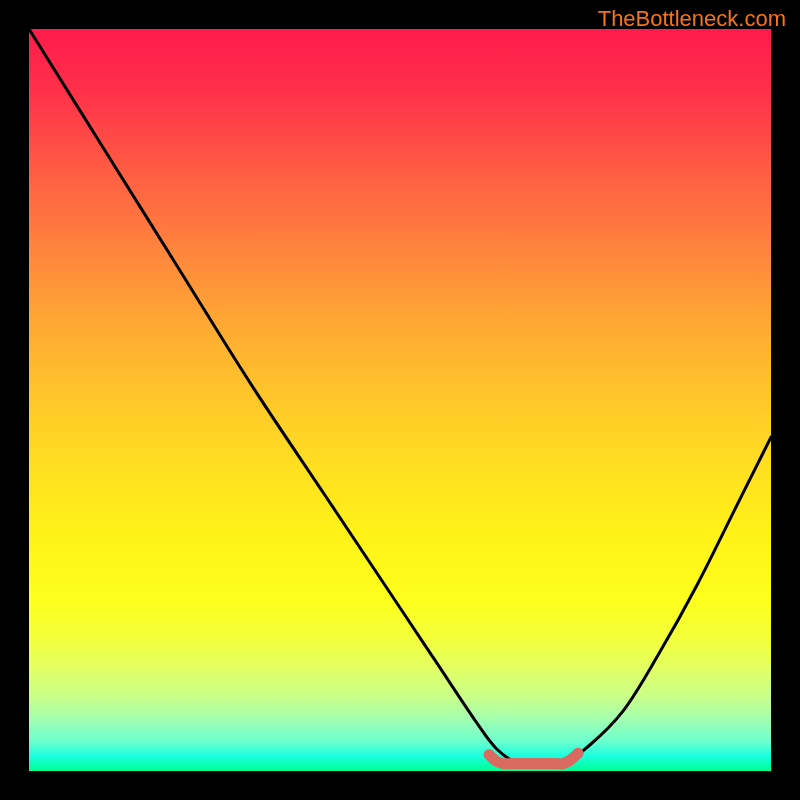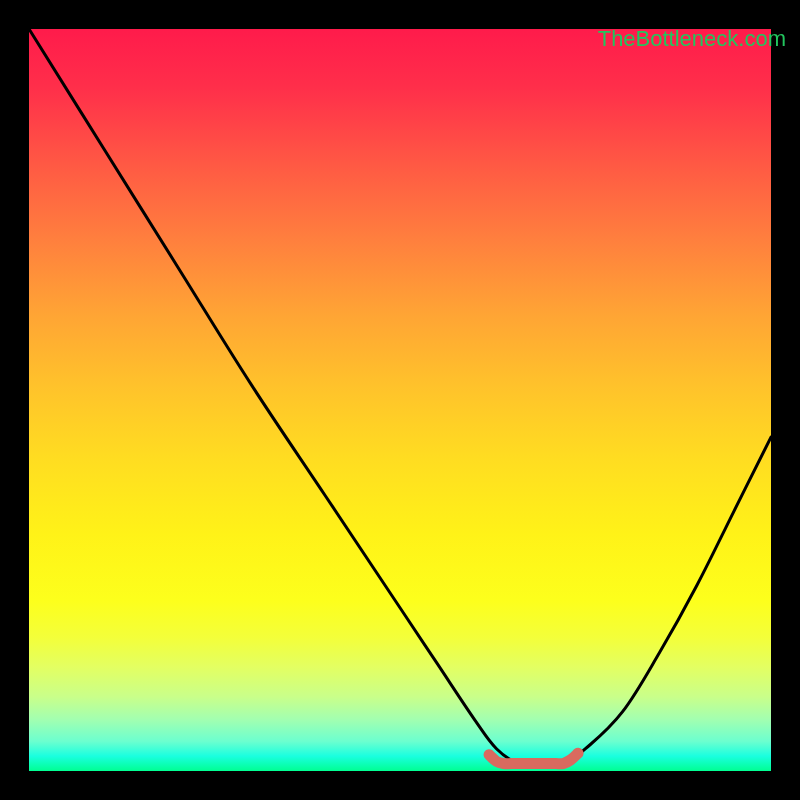--- a/index.html
+++ b/index.html
@@ -8,25 +8,24 @@
     width: 800px;
     height: 800px;
     background: #000;
     position: relative;
     font-family: Arial, Helvetica, sans-serif;
   }
   .watermark {
     position: absolute;
     top: 6px;
     right: 14px;
-    color: #22c55e;
+    color: #f97316;
     font-size: 22px;
     font-weight: 400;
     z-index: 10;
-    margin-top: 20px;
   }
   .plot-area {
     position: absolute;
     left: 29px;
     top: 29px;
     width: 742px;
     height: 742px;
     background: linear-gradient(to bottom,
       #ff1b4b 0%,
       #ff2f4a 8%,

